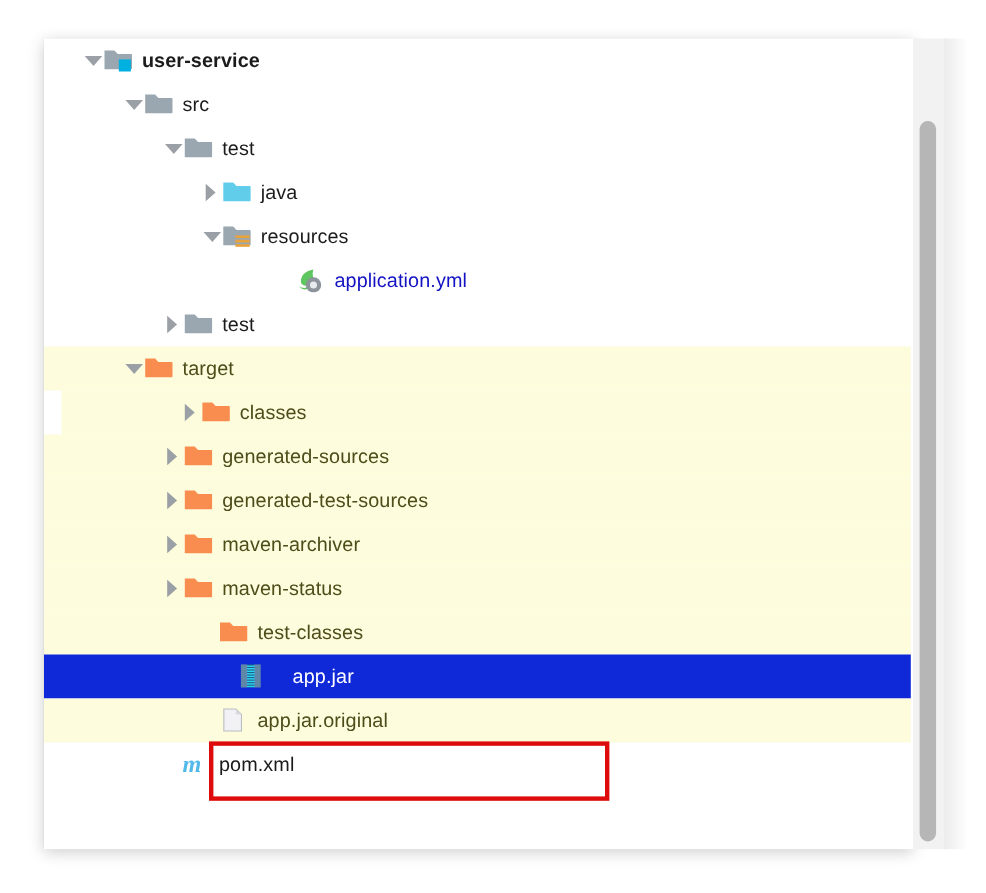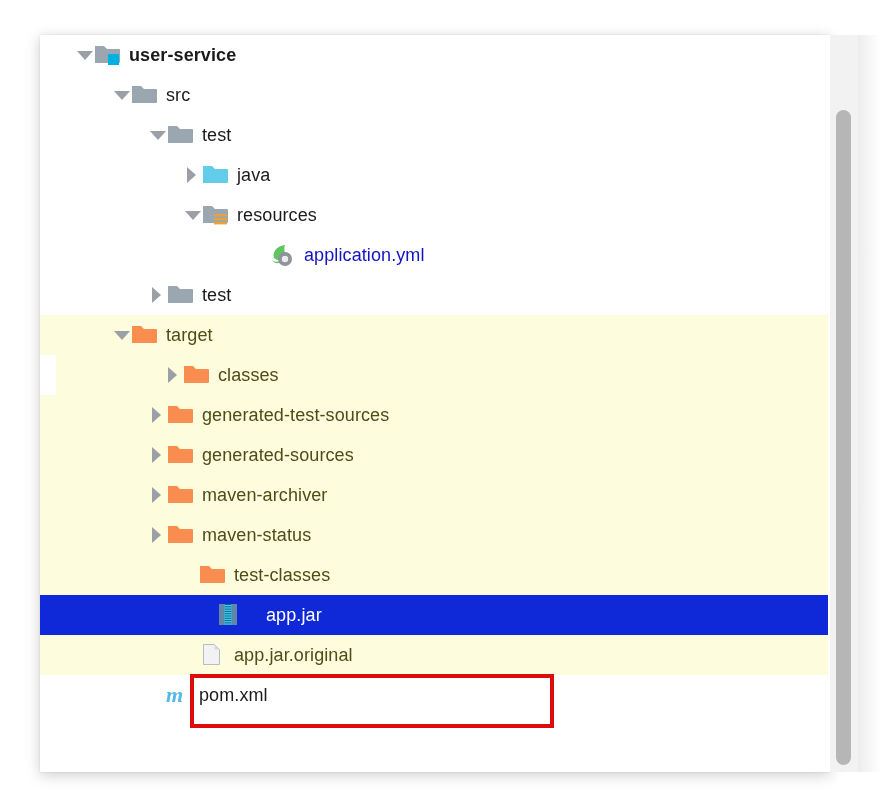--- a/index.html
+++ b/index.html
@@ -232,30 +232,30 @@
           </span>
           <span class="label olive">classes</span>
         </div>
         <div class="row hl" style="padding-left: 106px;">
           <span class="twisty closed"></span>
           <span class="icon">
             <svg width="25" height="23" viewBox="0 0 25 23">
               <path fill="#f98d4f" d="M0 3 h9 l3 3 h12 a1 1 0 0 1 1 1 v12 a1 1 0 0 1 -1 1 h-24 a1 1 0 0 1 -1 -1 v-15 a1 1 0 0 1 1 -1 z"></path>
             </svg>
           </span>
+          <span class="label olive">generated-sources</span>
+        </div>
+        <div class="row hl" style="padding-left: 106px;">
+          <span class="twisty closed"></span>
+          <span class="icon">
+            <svg width="25" height="23" viewBox="0 0 25 23">
+              <path fill="#f98d4f" d="M0 3 h9 l3 3 h12 a1 1 0 0 1 1 1 v12 a1 1 0 0 1 -1 1 h-24 a1 1 0 0 1 -1 -1 v-15 a1 1 0 0 1 1 -1 z"></path>
+            </svg>
+          </span>
           <span class="label olive">generated-test-sources</span>
-        </div>
-        <div class="row hl" style="padding-left: 106px;">
-          <span class="twisty closed"></span>
-          <span class="icon">
-            <svg width="25" height="23" viewBox="0 0 25 23">
-              <path fill="#f98d4f" d="M0 3 h9 l3 3 h12 a1 1 0 0 1 1 1 v12 a1 1 0 0 1 -1 1 h-24 a1 1 0 0 1 -1 -1 v-15 a1 1 0 0 1 1 -1 z"></path>
-            </svg>
-          </span>
-          <span class="label olive">generated-sources</span>
         </div>
         <div class="row hl" style="padding-left: 106px;">
           <span class="twisty closed"></span>
           <span class="icon">
             <svg width="25" height="23" viewBox="0 0 25 23">
               <path fill="#f98d4f" d="M0 3 h9 l3 3 h12 a1 1 0 0 1 1 1 v12 a1 1 0 0 1 -1 1 h-24 a1 1 0 0 1 -1 -1 v-15 a1 1 0 0 1 1 -1 z"></path>
             </svg>
           </span>
           <span class="label olive">maven-archiver</span>
         </div>

